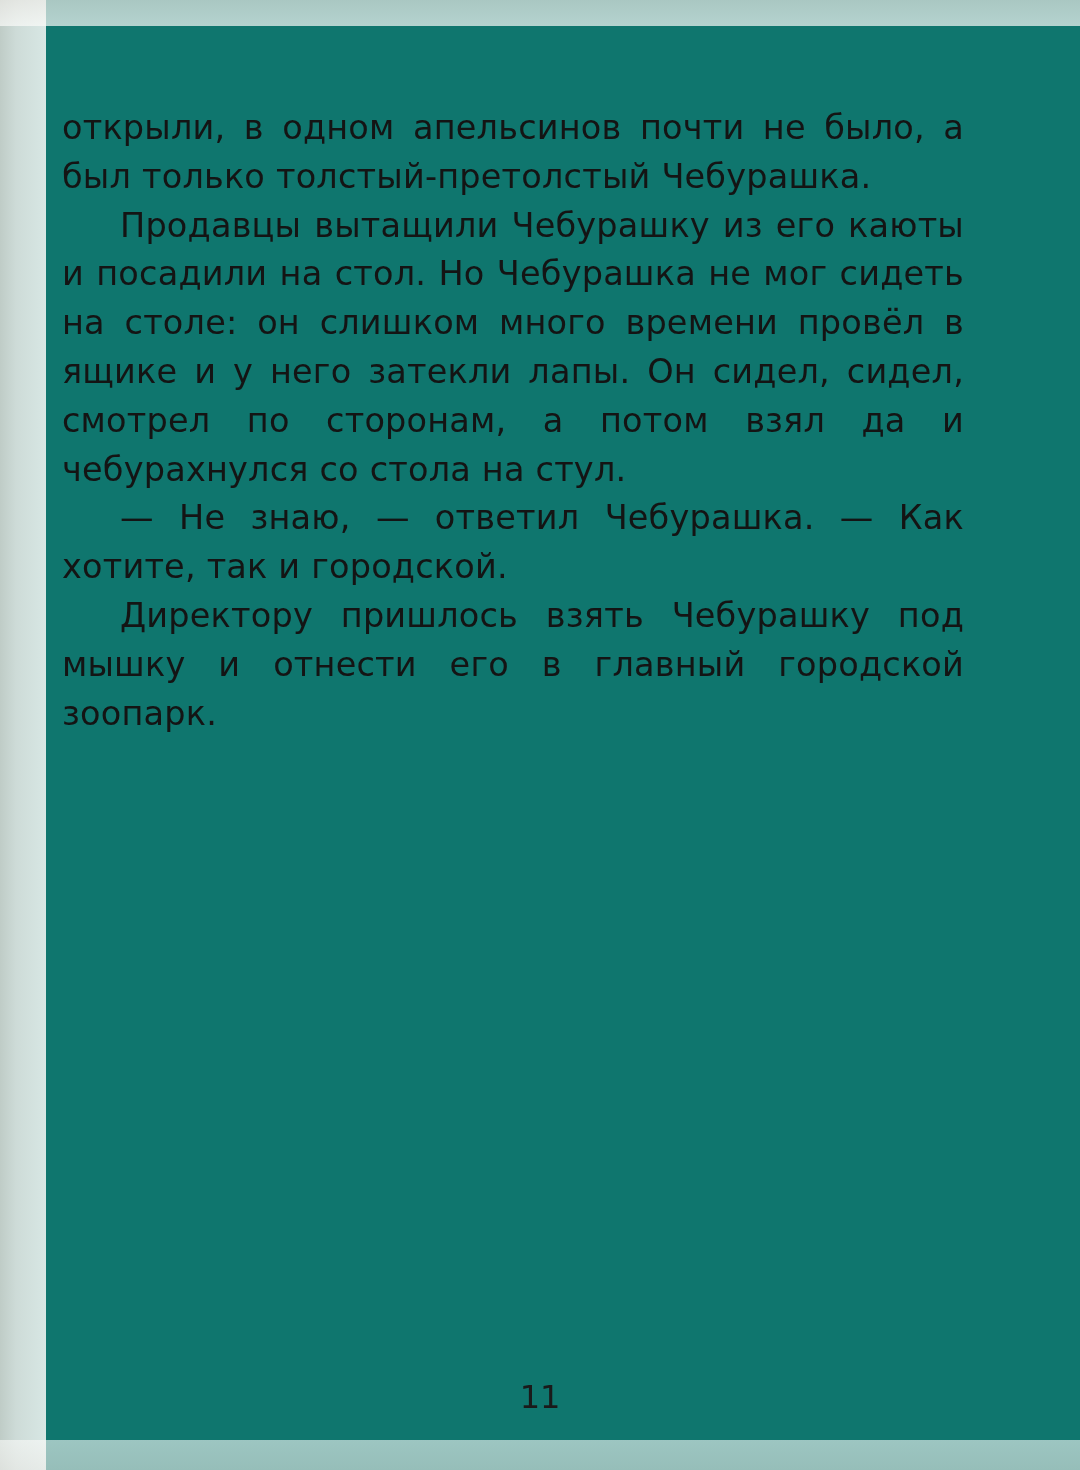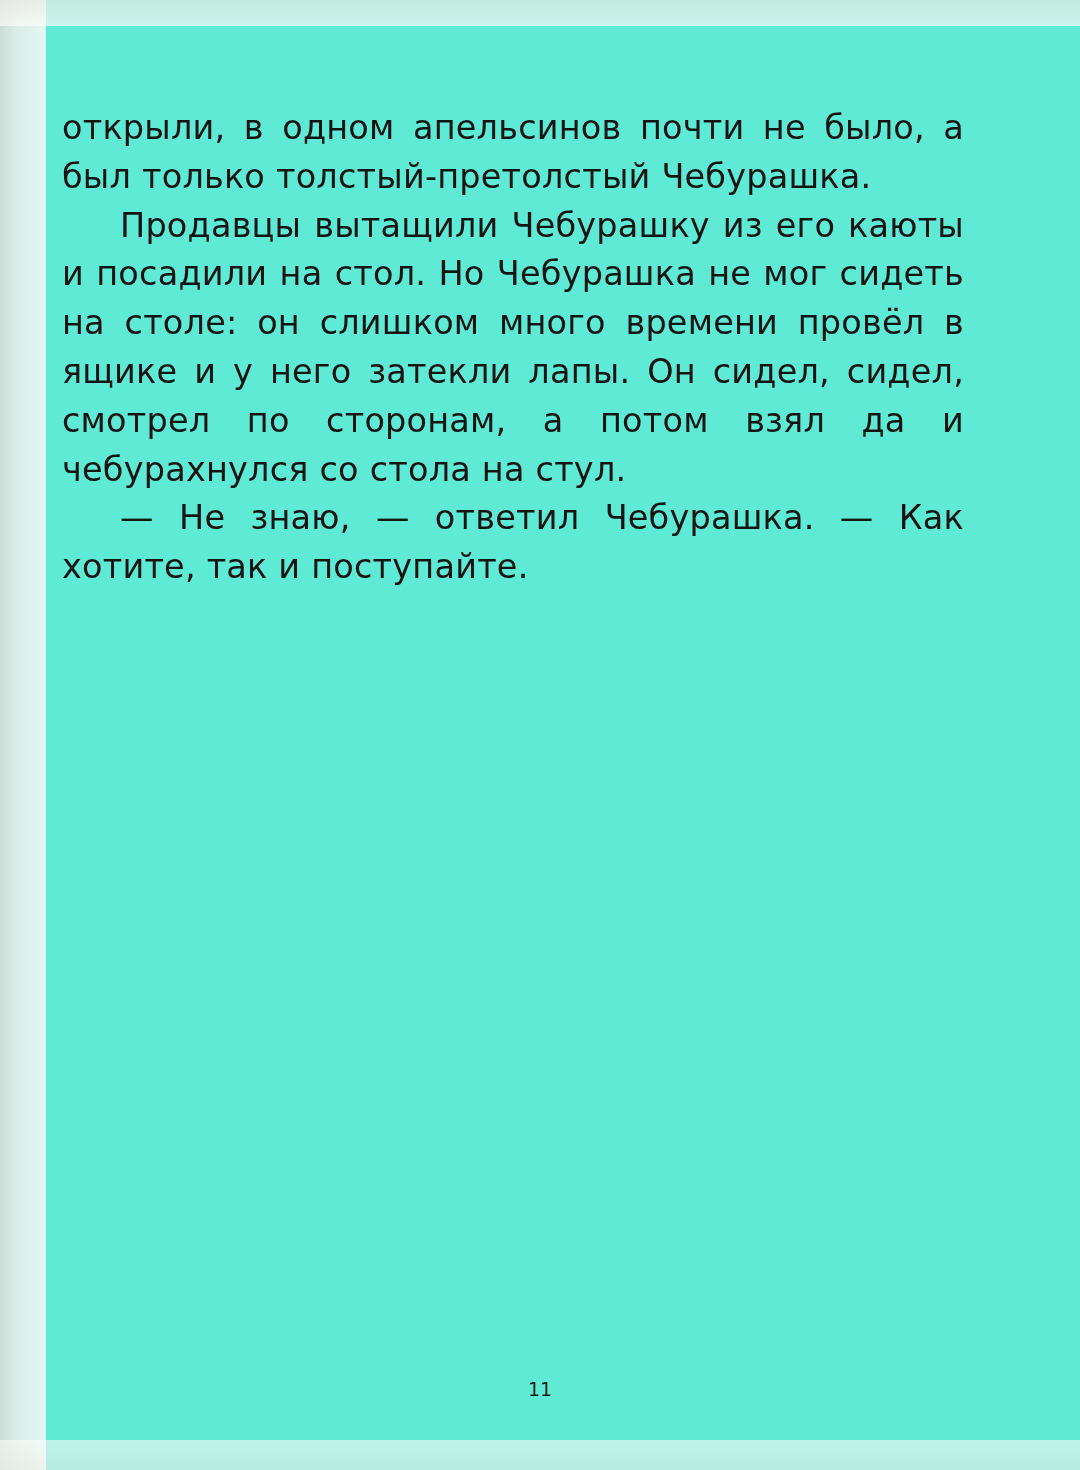--- a/index.html
+++ b/index.html
@@ -10,21 +10,21 @@
     width: 1080px;
     height: 1470px;
     background: #ffffff;
     font-family: "DejaVu Sans", sans-serif;
     overflow: hidden;
   }
   .page {
     position: relative;
     width: 1080px;
     height: 1470px;
-    background: #5eead4;
+    background: #0f766e;
     box-sizing: border-box;
     overflow: hidden;
   }
   
   .page-edge-left {
     position: absolute;
     top: 0;
     left: 0;
     width: 46px;
     height: 1470px;
@@ -68,33 +68,34 @@
   }
   p.para.no-indent {
     text-indent: 0;
   }
   .page-number {
     position: absolute;
     left: 0;
     width: 1080px;
     top: 1378px;
     text-align: center;
-    font-size: 19px;
+    font-size: 32px;
     color: #1a1a1a;
     font-family: "DejaVu Sans", sans-serif;
   }
 </style>
 </head>
 <body>
 
 <div class="page">
   <div class="page-edge-left"></div>
   <div class="page-edge-top"></div>
   <div class="page-edge-bottom"></div>
 
   <div class="text-block">
     <p class="para no-indent">открыли, в одном апельсинов почти не было, а был только толстый-претолстый Чебурашка.</p>
     <p class="para">Продавцы вытащили Чебурашку из его ка­юты и посадили на стол. Но Чебурашка не мог сидеть на столе: он слишком много времени провёл в ящике и у него затекли лапы. Он сидел, сидел, смотрел по сторо­нам, а потом взял да и чебурахнулся со стола на стул.</p>
-    <p class="para">— Не знаю, — ответил Чебурашка. — Как хотите, так и поступайте.</p>
+    <p class="para">— Не знаю, — ответил Чебурашка. — Как хотите, так и городской.</p>
+    <p class="para">Директору пришлось взять Чебурашку под мышку и отнести его в главный городской зоопарк.</p>
   </div>
 
   <div class="page-number">11</div>
 </div>
 
 </body></html>

